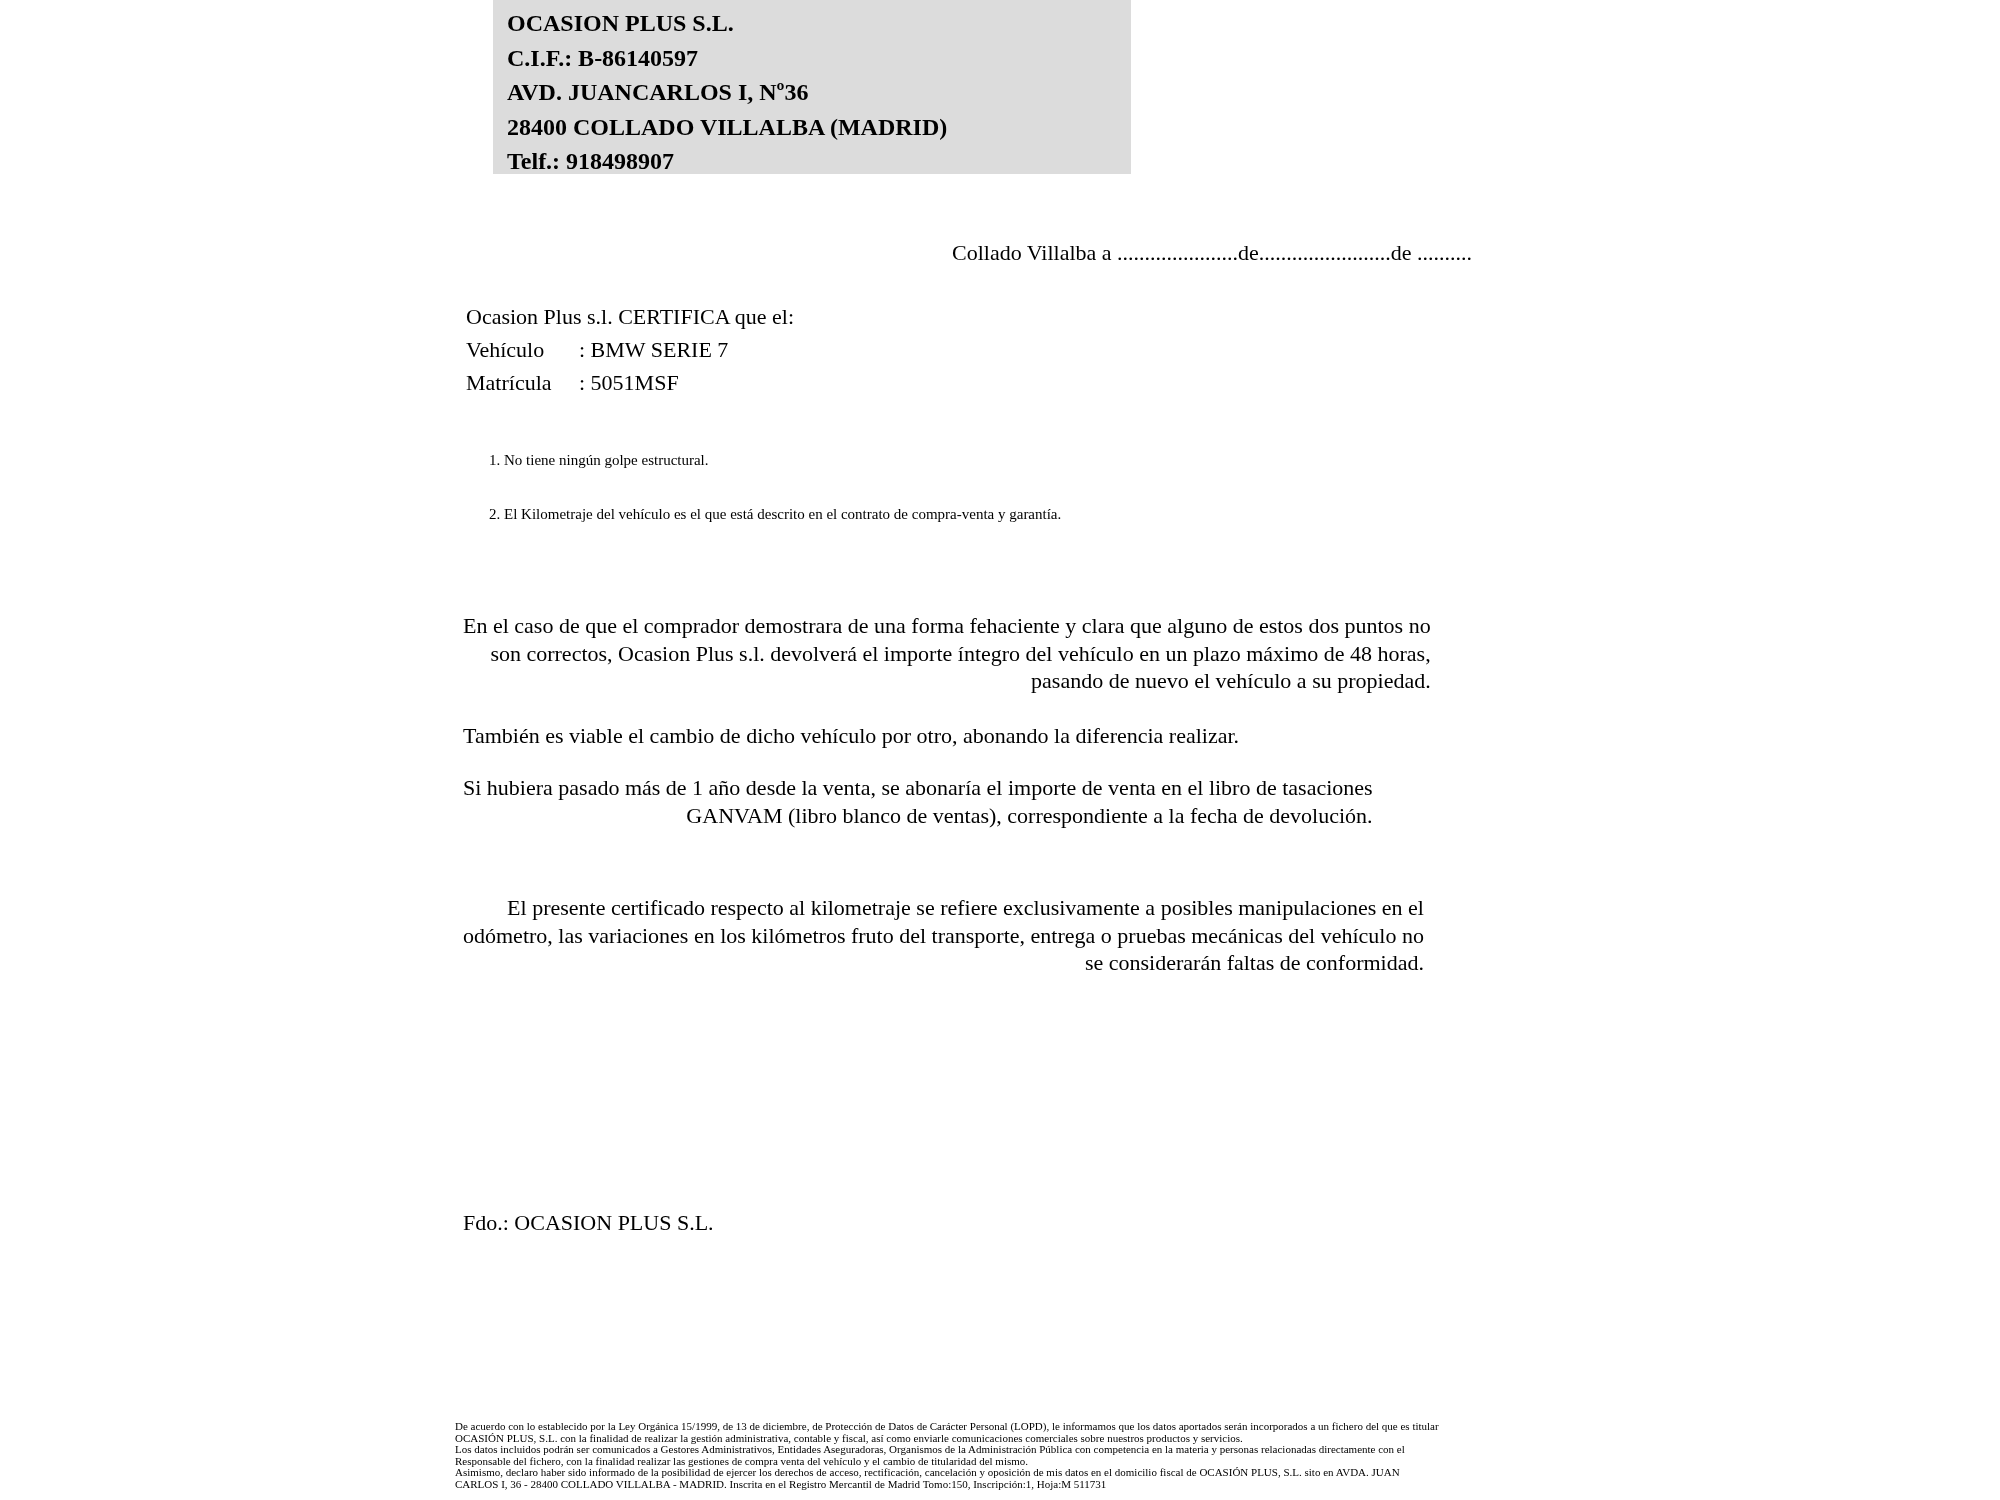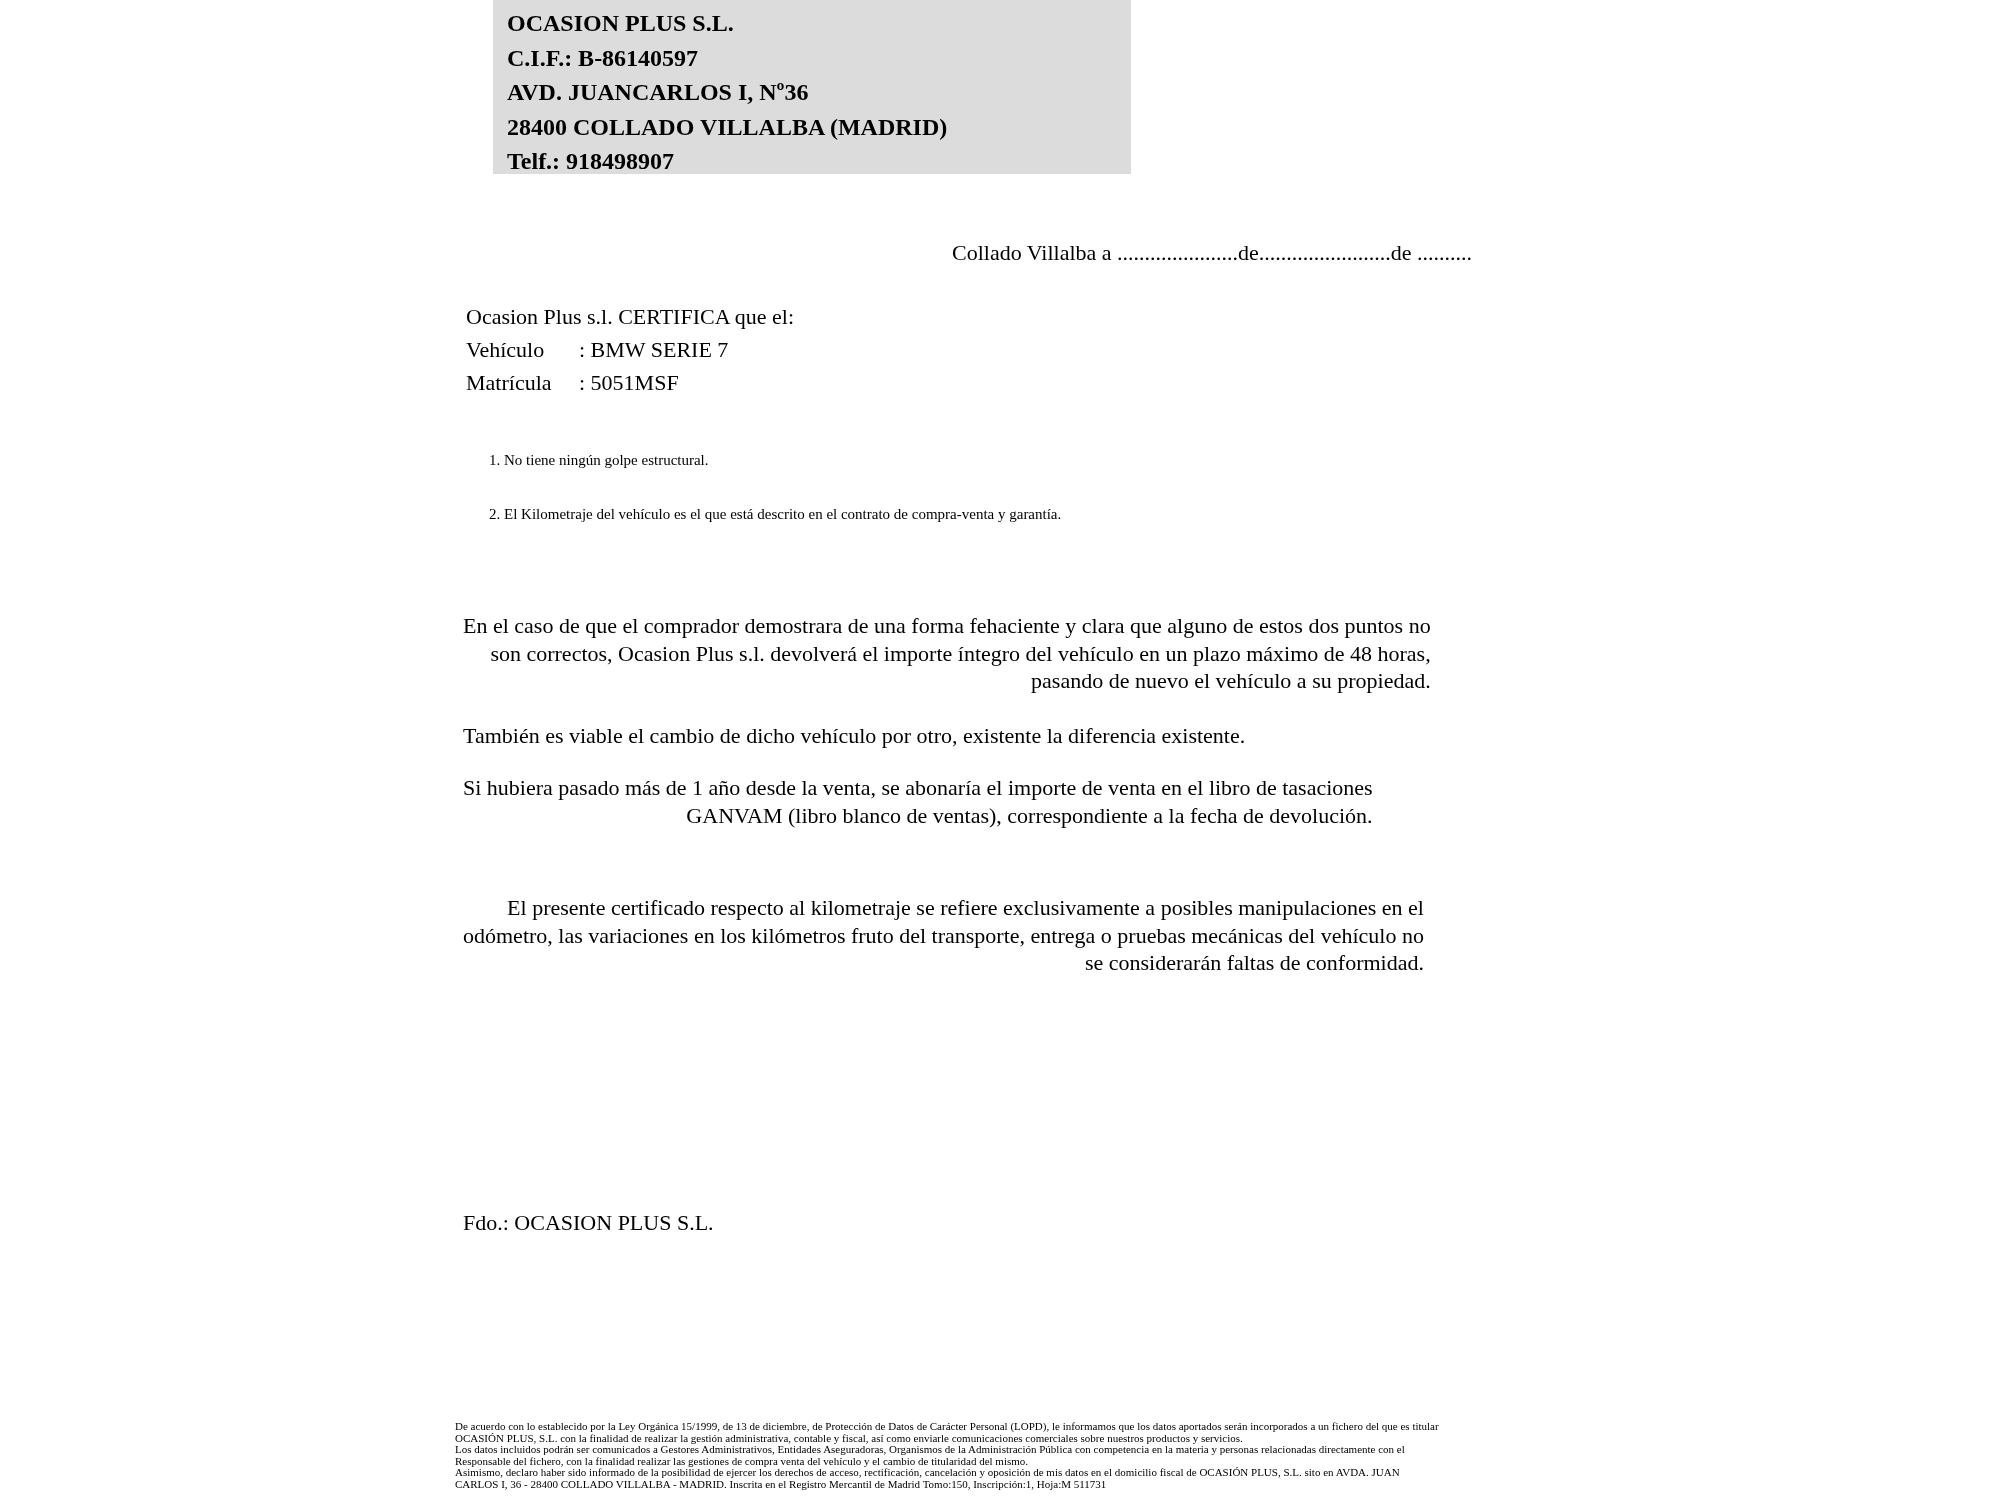--- a/index.html
+++ b/index.html
@@ -115,21 +115,21 @@
       <span class="cert-label-col"><span class="underlined">Matrícula</span></span><span>: 5051MSF</span>
     </div>
   </div>
 
   <div class="point point-1">1. No tiene ningún golpe estructural.</div>
   <div class="point point-2">2. El Kilometraje del vehículo es el que está descrito en el contrato de compra-venta y garantía.</div>
 
   <div class="para para-1">En el caso de que el comprador demostrara de una forma fehaciente y clara que alguno de estos dos puntos no
 son correctos, Ocasion Plus s.l. devolverá el importe íntegro del vehículo en un plazo máximo de 48 horas,
 pasando de nuevo el vehículo a su propiedad.</div>
-  <div class="para para-2">También es viable el cambio de dicho vehículo por otro, existente la diferencia existente.</div>
+  <div class="para para-2">También es viable el cambio de dicho vehículo por otro, abonando la diferencia realizar.</div>
   <div class="para para-3">Si hubiera pasado más de 1 año desde la venta, se abonaría el importe de venta en el libro de tasaciones
 GANVAM (libro blanco de ventas), correspondiente a la fecha de devolución.</div>
   <div class="para para-4">El presente certificado respecto al kilometraje se refiere exclusivamente a posibles manipulaciones en el
 odómetro, las variaciones en los kilómetros fruto del transporte, entrega o pruebas mecánicas del vehículo no
 se considerarán faltas de conformidad.</div>
 
   <div class="signature">Fdo.: OCASION PLUS S.L.</div>
 
   <div class="legal">De acuerdo con lo establecido por la Ley Orgánica 15/1999, de 13 de diciembre, de Protección de Datos de Carácter Personal (LOPD), le informamos que los datos aportados serán incorporados a un fichero del que es titular
 OCASIÓN PLUS, S.L. con la finalidad de realizar la gestión administrativa, contable y fiscal, así como enviarle comunicaciones comerciales sobre nuestros productos y servicios.

